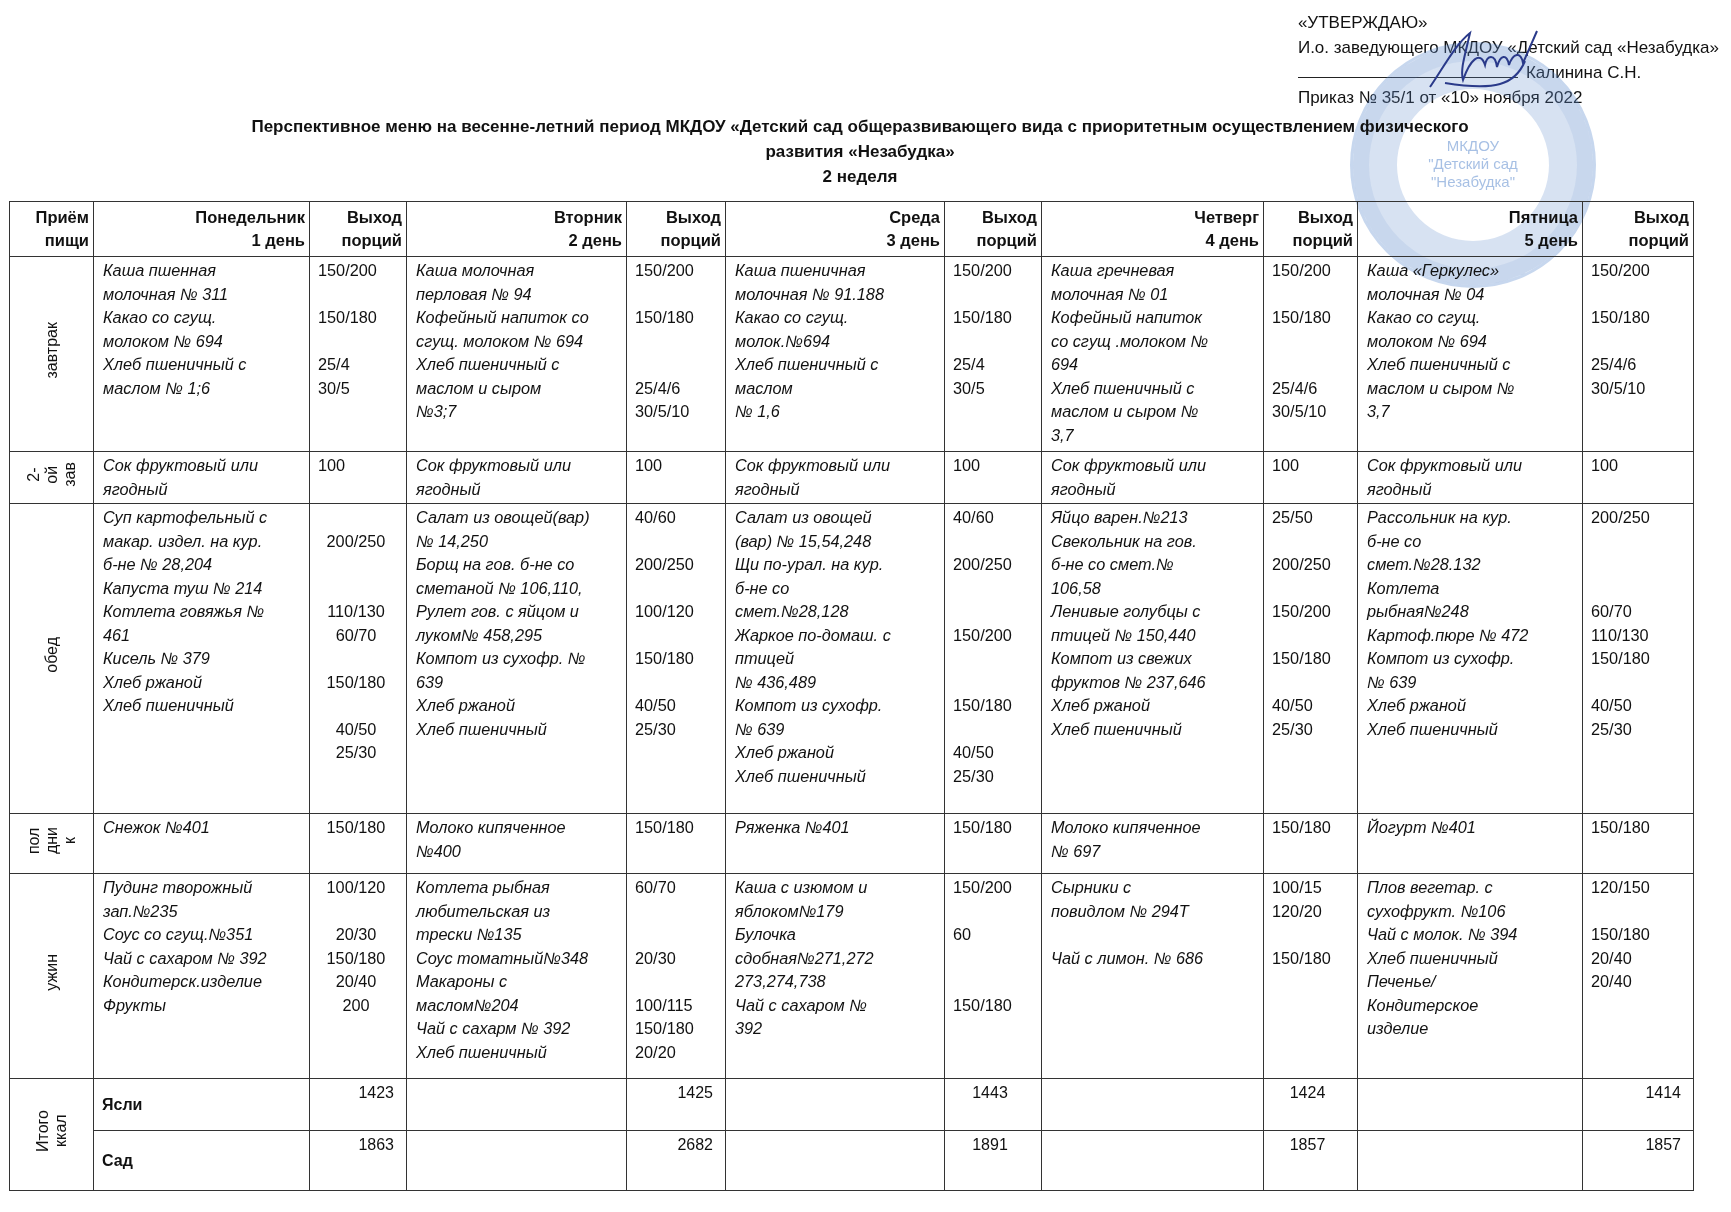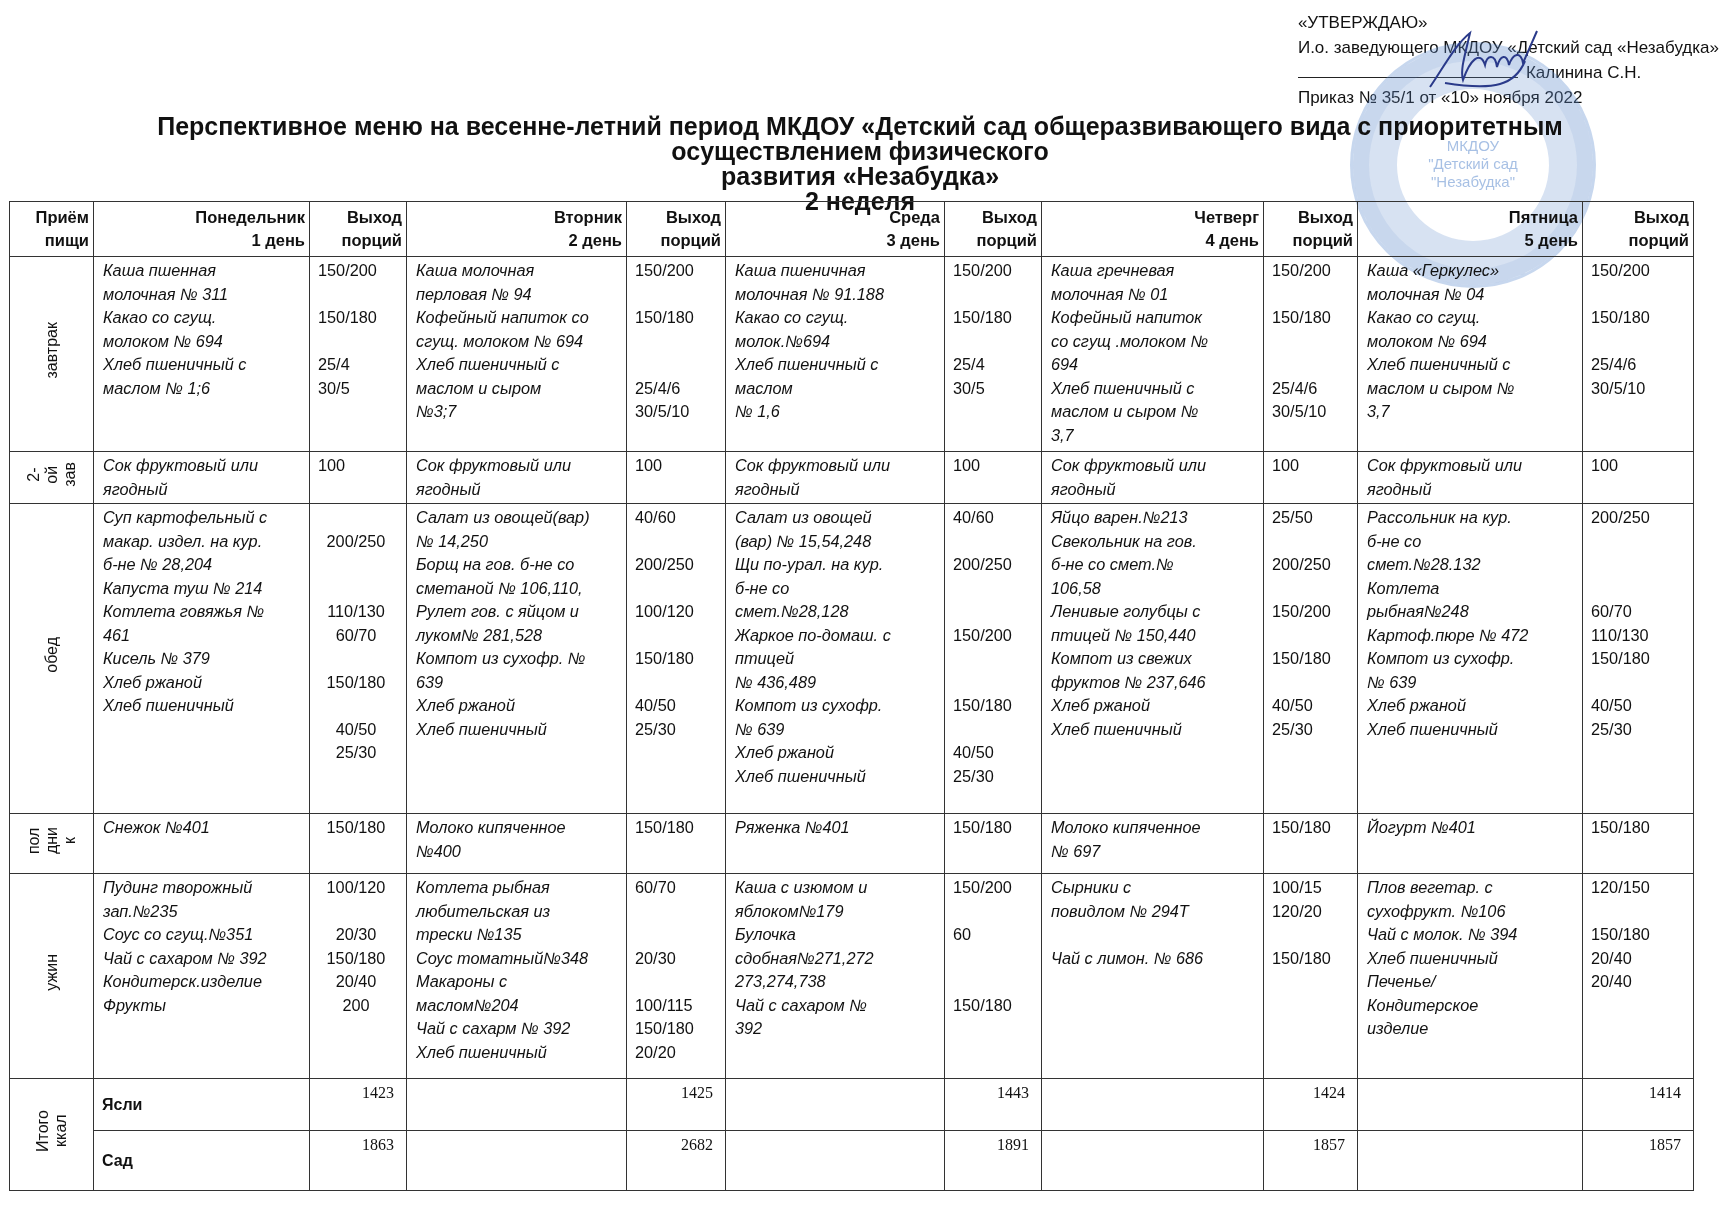--- a/index.html
+++ b/index.html
@@ -18,21 +18,21 @@
     box-shadow: inset 0 0 0 16px rgba(95,140,205,0.12), inset 0 0 0 42px rgba(255,255,255,0), inset 0 0 0 44px rgba(95,140,205,0.25);
     color: rgba(95,140,205,0.55); text-align: center; font-size: 15px; line-height: 18px;
     pointer-events: none;
   }
   .stamp .stamp-inner { position: absolute; left: 0; right: 0; top: 92px; }
   .signature {
     position: absolute; left: 1425px; top: 25px; width: 125px; height: 70px; pointer-events: none;
   }
   .title {
     position: absolute; left: 110px; top: 114px; width: 1500px; text-align: center;
-    font-weight: bold; font-size: 25px; line-height: 25px; font-family: "Liberation Sans Narrow", "Liberation Sans", sans-serif;
+    font-weight: bold; font-size: 17px; line-height: 25px; font-family: "Liberation Sans Narrow", "Liberation Sans", sans-serif;
   }
   table.menu {
     position: absolute; left: 9px; top: 201px; width: 1684px;
     border-collapse: collapse; table-layout: fixed; font-size: 16.3px; line-height: 23.5px;
   }
   table.menu td, table.menu th {
     border: 1.3px solid #333; vertical-align: top; padding: 2px 6px; white-space: pre-line;
   }
   table.menu th { font-weight: bold; text-align: right; vertical-align: middle; font-size: 16.5px; line-height: 23px; padding: 0 4px; }
   .meal {
@@ -40,22 +40,22 @@
   }
   .vert {
     writing-mode: vertical-rl; transform: rotate(180deg); display: inline-block;
     font-size: 16px; line-height: 18px; white-space: pre-line; text-align: center;
   }
   .portion { padding-left: 8px !important; }
   .portion.center { text-align: center; padding-left: 2px !important; }
   .dish { padding-left: 9px !important; font-style: italic; }
   .totals td { font-size: 16px; }
   .totals .label { font-weight: bold; vertical-align: middle; padding-left: 8px; }
-  .totals .num { text-align: right; padding-right: 12px; font-family: Liberation Serif, serif; }
-  .totals .num.mid { text-align: right; }
+  .totals .num { text-align: right; padding-right: 12px; }
+  .totals .num.mid { text-align: center; }
 </style>
 </head>
 <body>
 
 <div class="approve">
   <div>«УТВЕРЖДАЮ»</div>
   <div>И.о. заведующего МКДОУ «Детский сад «Незабудка»</div>
   <div><span class="line-sig"></span><span>Калинина С.Н.</span></div>
   <div>Приказ № 35/1 от «10» ноября 2022</div>
 </div>
@@ -230,21 +230,21 @@
 
 150/180
 
 40/50
 25/30</td>
       <td class="dish">Салат из  овощей(вар)
 № 14,250
 Борщ на гов. б-не со
 сметаной № 106,110,
 Рулет гов. с яйцом и
-луком№ 281,528
+луком№ 458,295
 Компот из сухофр. №
 639
 Хлеб ржаной
 Хлеб пшеничный</td>
       <td class="portion">40/60
 
 200/250
 
 100/120
 

